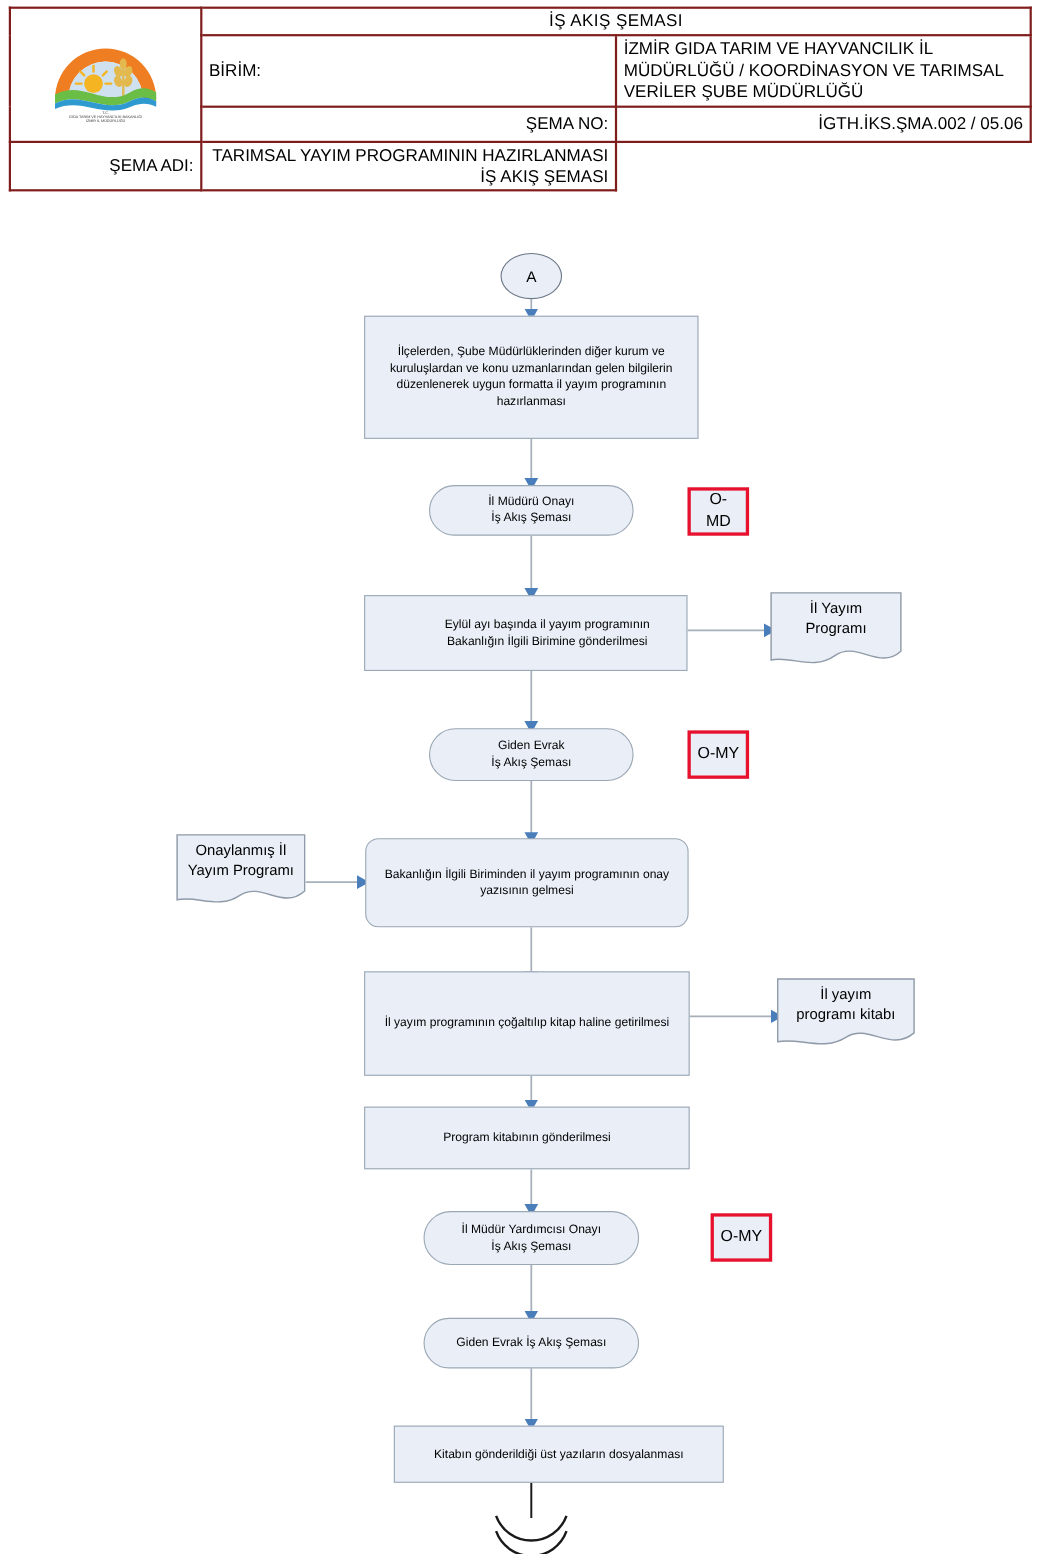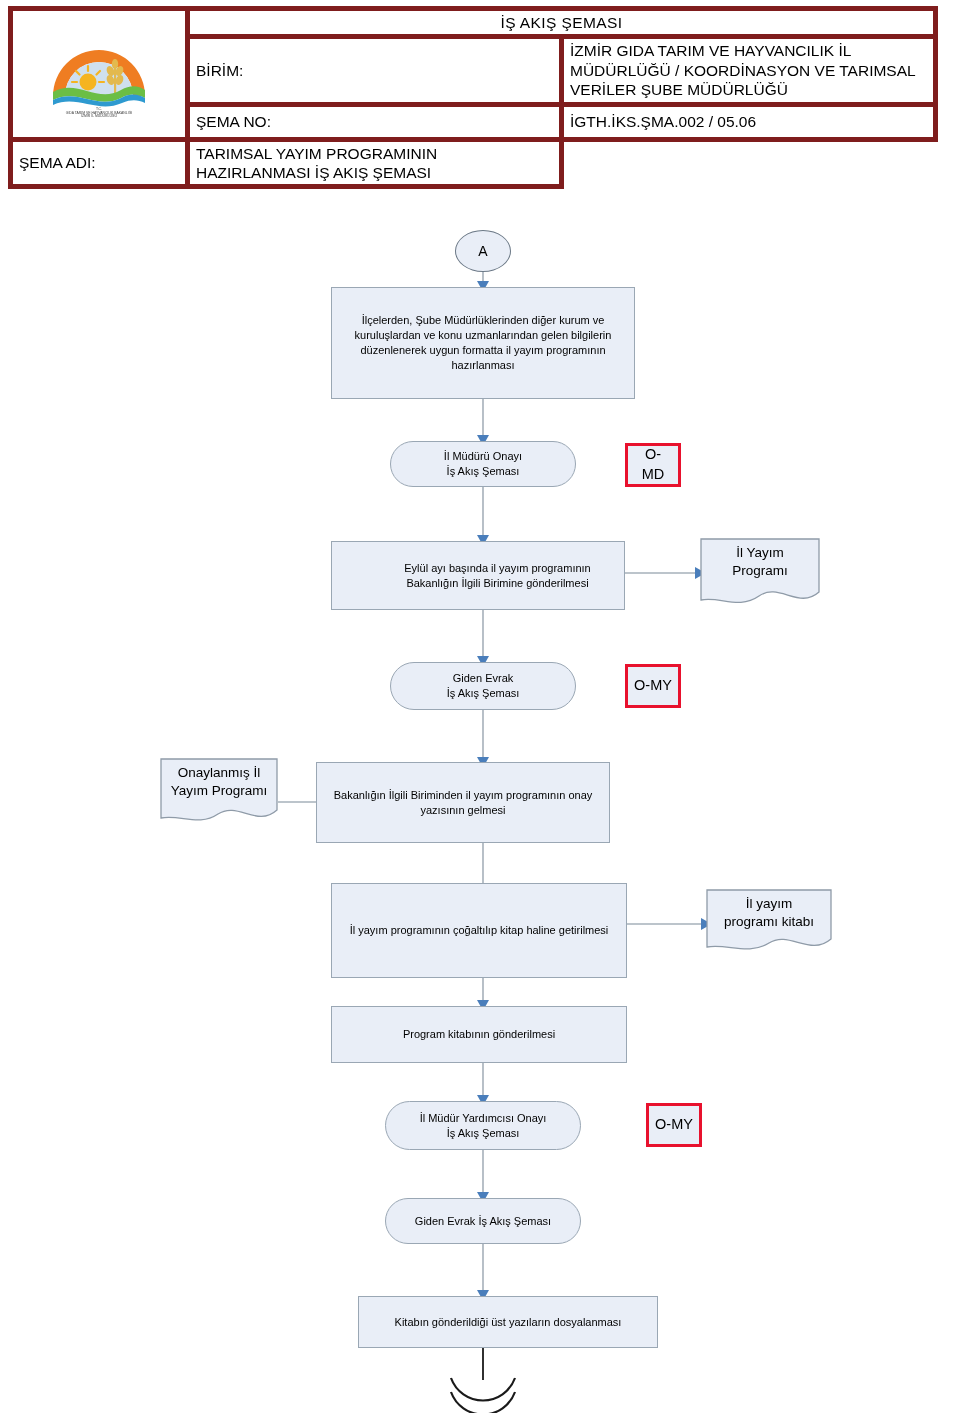--- a/index.html
+++ b/index.html
@@ -8,32 +8,32 @@
     font-family:"Liberation Sans","DejaVu Sans",sans-serif;
     color:#000000;
   }
 
   
   .hdr{
     position:absolute;left:8px;top:6px;width:930px;
     border-collapse:collapse;table-layout:fixed;
   }
   .hdr td{
-    border:5px solid #7f1d1d;
+    border:2px solid #7f1d1d;
     padding:2px 6px;
     vertical-align:middle;
     font-size:15.5px;
     line-height:1.25;
   }
   .logo-cell{width:160px;height:92px;padding:0;text-align:center;vertical-align:middle;}
   .title-cell{text-align:center;font-size:24px;font-weight:400;letter-spacing:.4px;}
   .lbl-cell{width:97px;white-space:nowrap;font-size:15.5px;}
   .val-cell{font-size:15.5px;}
   .r-birim td{height:46px;}
-  .r-no td,.r-adi td{height:26px;}
+  .r-no td,.r-adi td{height:26px;text-align:right;}
 
   
   .logo{position:relative;width:120px;height:88px;margin:0 auto;}
   .logo svg{display:block;}
 
   
   .canvas{position:absolute;left:0;top:0;width:960px;height:1413px;pointer-events:none;}
   .node{position:absolute;box-sizing:border-box;
         background:#e9eef7;border:1px solid #9aa7b4;
         display:flex;align-items:center;justify-content:center;
@@ -172,21 +172,21 @@
 </div>
 
 <div class="doc" style="left:160px;top:758px;width:118px;height:70px;">
   <svg width="118" height="70" viewBox="0 0 118 70" xmlns="http://www.w3.org/2000/svg">
     <path d="M1 1 H117 V52 C97 70, 78 43, 58 56 C39 69, 20 56, 1 60 Z" fill="#e9eef7" stroke="#8f9ba8" stroke-width="1.3"></path>
   </svg>
   <div class="doc-txt" style="white-space:pre-line;">Onaylanmış İl
 Yayım Programı</div>
 </div>
 
-<div class="node rect" style="left:316px;top:762px;width:294px;height:81px;">
+<div class="node rect" style="left:332px;top:762px;width:294px;height:81px;border-radius:12px;">
   <span>Bakanlığın İlgili Biriminden il yayım programının onay yazısının gelmesi</span>
 </div>
 
 <div class="node rect" style="left:331px;top:883px;width:296px;height:95px;">
   <span>İl yayım programının çoğaltılıp kitap haline getirilmesi</span>
 </div>
 
 <div class="doc" style="left:706px;top:889px;width:126px;height:68px;">
   <svg width="126" height="68" viewBox="0 0 126 68" xmlns="http://www.w3.org/2000/svg">
     <path d="M1 1 H125 V50 C104 68, 83 41, 63 54 C42 67, 21 54, 1 58 Z" fill="#e9eef7" stroke="#8f9ba8" stroke-width="1.3"></path>

